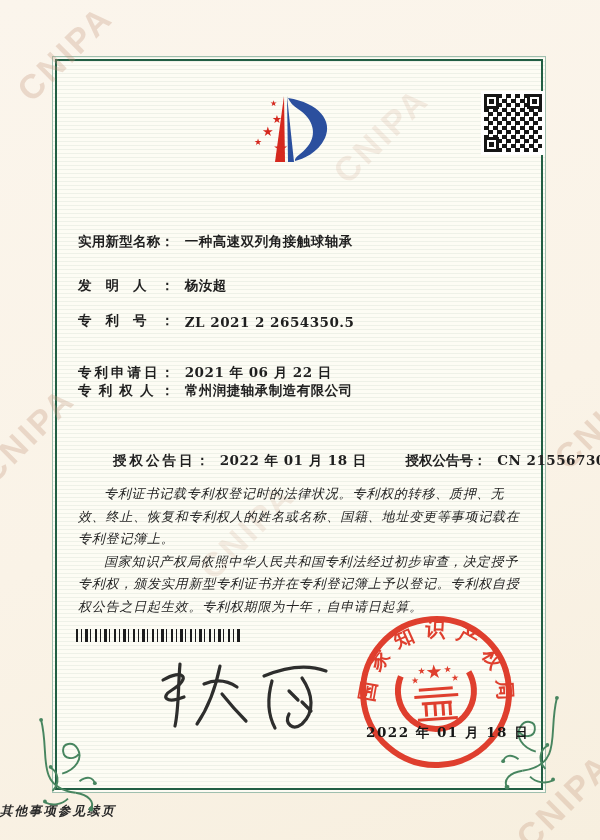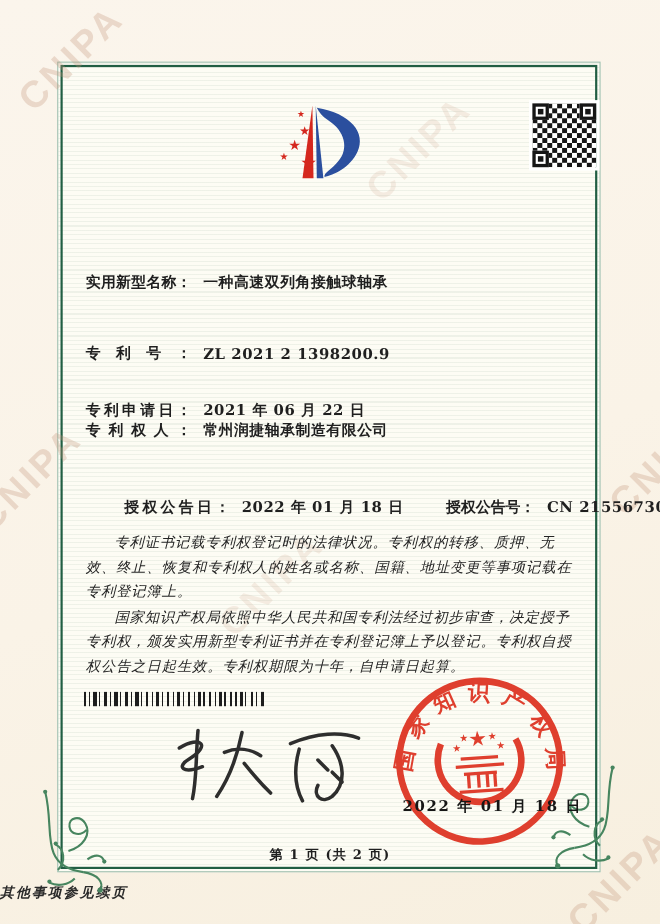--- a/index.html
+++ b/index.html
@@ -27,21 +27,21 @@
       background-size:9px 9px;outline:3px solid #fff;}
   .finder{position:absolute;width:15px;height:15px;border:3px solid #161616;background:#fff;box-sizing:border-box;}
   .finder>div{position:absolute;inset:2px;background:#161616;}
   .f-tl{left:0;top:0;} .f-tr{right:0;top:0;} .f-bl{left:0;bottom:0;}
   .title{position:absolute;left:0;right:0;top:172px;text-align:center;font-size:30px;font-weight:700;
          letter-spacing:7px;color:#111;}
   
   .row{position:absolute;left:78px;width:450px;font-size:13.5px;font-weight:600;white-space:nowrap;}
   .flabel{display:inline-block;width:96px;text-align:justify;text-align-last:justify;vertical-align:bottom;}
   .fvalue{letter-spacing:0.5px;margin-left:6px;}
-  .r1{top:248px;} .r2{top:277px;} .r3{top:312px;} .r4{top:364px;} .r5{top:382px;} .r6{top:417px;} .r7{top:452px;margin-left:35px;}
+  .r1{top:233px;} .r2{top:277px;} .r3{top:312px;} .r4{top:364px;} .r5{top:382px;} .r6{top:417px;} .r7{top:452px;margin-left:35px;}
   .flabel2{margin-left:34px;}
   
   .paras{position:absolute;left:78px;top:483px;width:448px;font-size:13px;line-height:22.5px;
          font-style:italic;letter-spacing:0.8px;color:#242424;}
   .paras p{margin:0;text-indent:2em;}
   
   .barcode{position:absolute;left:76px;top:629px;width:165px;height:13px;background:
     repeating-linear-gradient(90deg,#1d1d1d 0 2px,rgba(0,0,0,0) 2px 5px,#1d1d1d 5px 6px,rgba(0,0,0,0) 6px 9px,
       #1d1d1d 9px 12px,rgba(0,0,0,0) 12px 14px,#1d1d1d 14px 15px,rgba(0,0,0,0) 15px 19px);}
   
@@ -98,23 +98,27 @@
       <div class="finder f-bl">
           <div></div>
         </div>
     </div>
 
 
     <div class="row r1">
       <span class="flabel">实用新型名称：</span>
       <span class="fvalue">一种高速双列角接触球轴承</span>
     </div>
+    <div class="row r2">
+      <span class="flabel">发明人：</span>
+      <span class="fvalue">杨汝超</span>
+    </div>
     <div class="row r3">
       <span class="flabel">专利号：</span>
-      <span class="fvalue">ZL 2021 2 1398200.9</span>
+      <span class="fvalue">ZL 2021 2 2654350.5</span>
     </div>
     <div class="row r4">
       <span class="flabel">专利申请日：</span>
       <span class="fvalue">2021 年 06 月 22 日</span>
     </div>
     <div class="row r5">
       <span class="flabel">专利权人：</span>
       <span class="fvalue">常州润捷轴承制造有限公司</span>
     </div>
     <div class="row r7">
@@ -201,16 +205,15 @@
       </g>
       <g fill="#47855f">
         <circle cx="8" cy="4" r="2"></circle>
           <circle cx="18" cy="53" r="2"></circle>
         <circle cx="60" cy="97" r="2.5"></circle>
           <circle cx="12" cy="89" r="2"></circle>
           <circle cx="64" cy="70" r="2"></circle>
       </g>
     </svg>
 
-    <div class="pageno">第 1 页 (共 2 页)</div>
     <div class="contnote">其他事项参见续页</div>
   </div>
 </div>
 
 </body></html>

